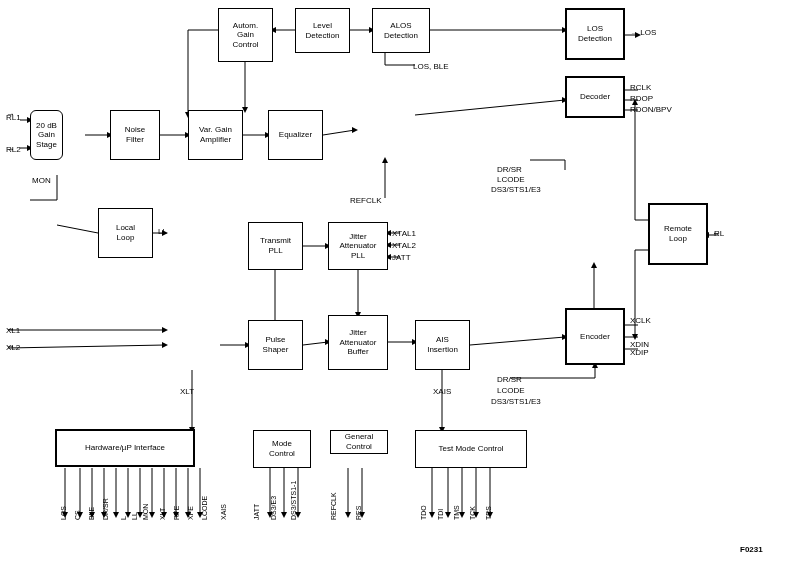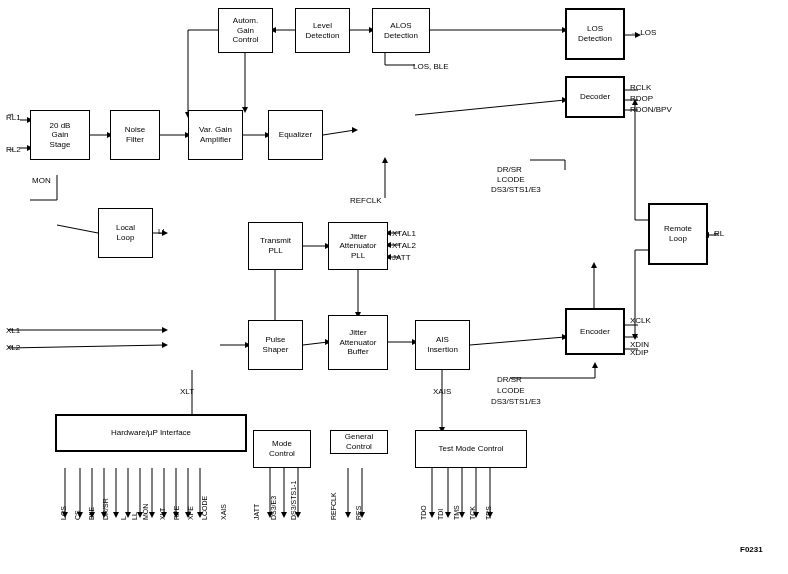--- a/index.html
+++ b/index.html
@@ -214,38 +214,38 @@
     <polygon points="473,512 476,518 479,512" fill="#000"></polygon>
     <line x1="490" y1="468" x2="490" y2="515" stroke="#000" stroke-width="1"></line>
     <polygon points="487,512 490,518 493,512" fill="#000"></polygon>
 
     <line x1="510" y1="378" x2="595" y2="378" stroke="#000" stroke-width="1"></line>
     <line x1="595" y1="378" x2="595" y2="365" stroke="#000" stroke-width="1"></line>
     <polygon points="592,368 595,362 598,368" fill="#000"></polygon>
 
   </svg>
 
-  <div class="block" style="left:30px; top:110px; width:60px; height:50px;">
+  <div class="block" style="left:30px; top:110px; width:33px; height:50px;border-radius:6px;">
     <span>20 dB<br>Gain<br>Stage</span>
   </div>
 
   <div class="block" style="left:110px; top:110px; width:50px; height:50px;">
     <span>Noise<br>Filter</span>
   </div>
 
   <div class="block" style="left:188px; top:110px; width:55px; height:50px;">
     <span>Var. Gain<br>Amplifier</span>
   </div>
 
   <div class="block" style="left:268px; top:110px; width:55px; height:50px;">
     <span>Equalizer</span>
   </div>
 
 
-  <div class="block" style="left:218px; top:8px; width:55px; height:45px;">
+  <div class="block" style="left:218px; top:8px; width:55px; height:54px;">
     <span>Autom.<br>Gain<br>Control</span>
   </div>
 
   <div class="block" style="left:295px; top:8px; width:55px; height:45px;">
     <span>Level<br>Detection</span>
   </div>
 
   <div class="block" style="left:372px; top:8px; width:58px; height:45px;">
     <span>ALOS<br>Detection</span>
   </div>
@@ -276,29 +276,29 @@
   </div>
 
   <div class="block" style="left:328px; top:315px; width:60px; height:55px;">
     <span>Jitter<br>Attenuator<br>Buffer</span>
   </div>
 
   <div class="block" style="left:415px; top:320px; width:55px; height:50px;">
     <span>AIS<br>Insertion</span>
   </div>
 
-  <div class="block block-bold" style="left:565px; top:308px; width:60px; height:47px;">
+  <div class="block block-bold" style="left:565px; top:308px; width:60px; height:57px;">
     <span>Encoder</span>
   </div>
 
   <div class="block block-bold" style="left:648px; top:203px; width:60px; height:62px;align-items:center;">
     <span>Remote<br>Loop</span>
   </div>
 
-  <div class="block block-bold" style="left:55px; top:414px; width:192px; height:38px;">
+  <div class="block block-bold" style="left:55px; top:429px; width:140px; height:38px;">
     <span>Hardware/µP Interface</span>
   </div>
 
   <div class="block" style="left:253px; top:430px; width:58px; height:38px;">
     <span>Mode<br>Control</span>
   </div>
 
   <div class="block" style="left:330px; top:430px; width:58px; height:24px;">
     <span>General<br>Control</span>
   </div>

